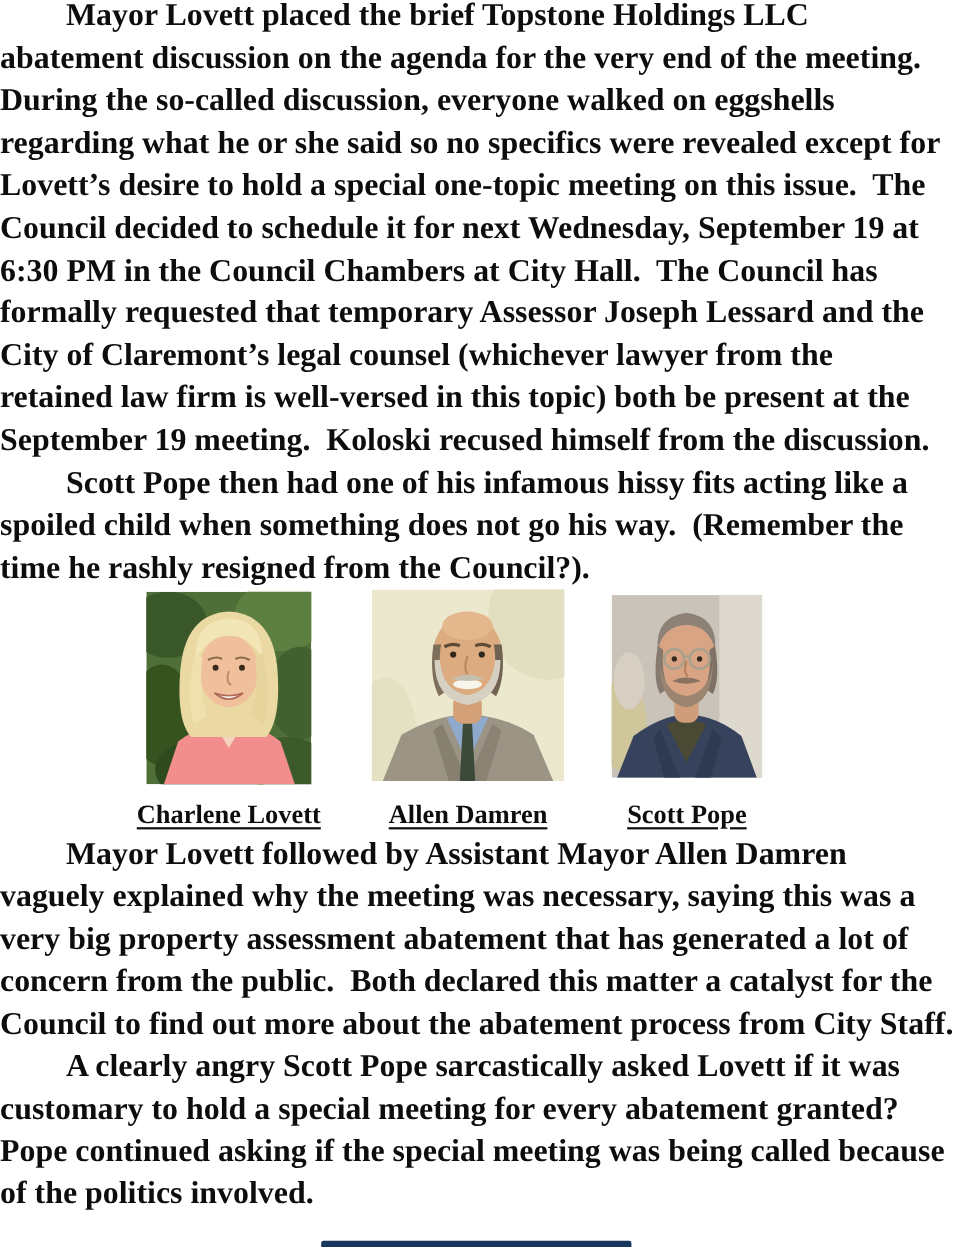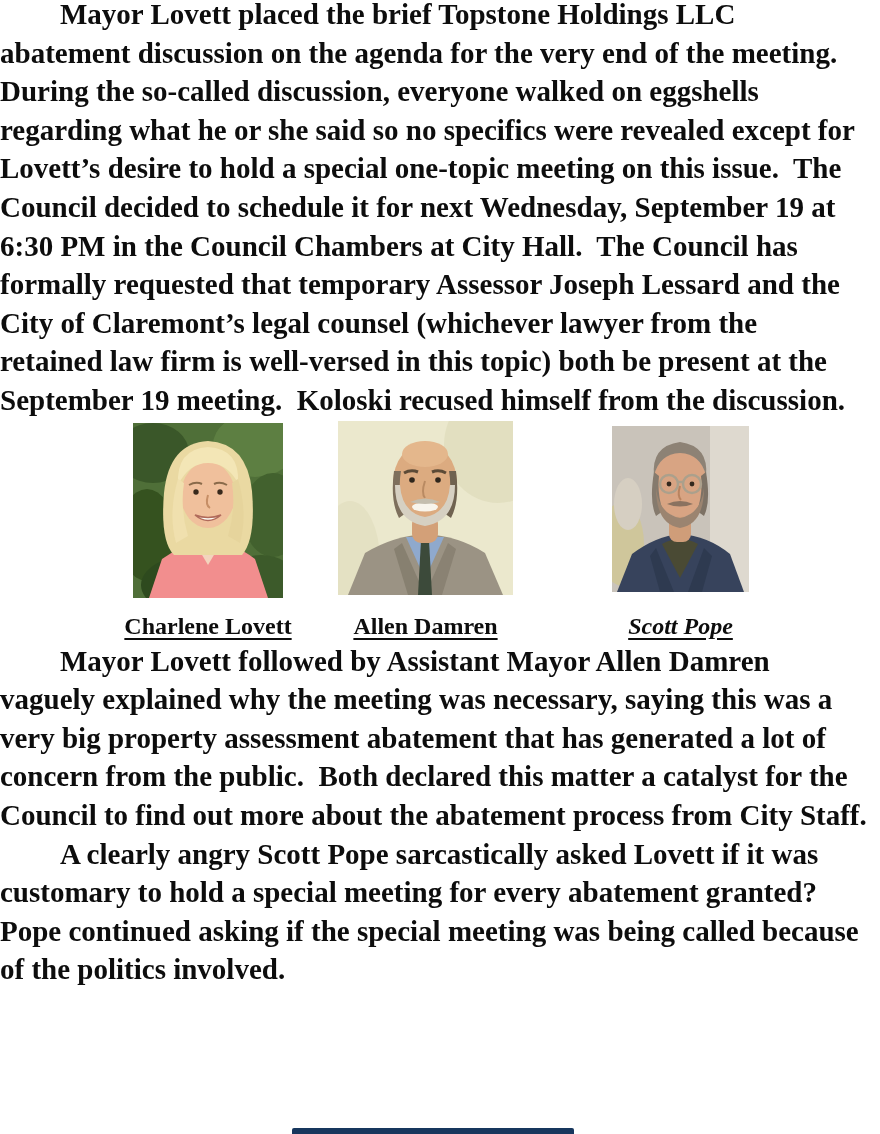--- a/index.html
+++ b/index.html
@@ -28,21 +28,21 @@
     height:222px;
     margin-top:0;
   }
   .figure{
     position:absolute;
     top:0;
     height:222px;
   }
   .fig-1{left:133px;width:150px;}
   .fig-2{left:338px;width:175px;}
-  .fig-3{left:612px;width:137px;font-style:italic;}
+  .fig-3{left:556px;width:137px;}
   .portrait{display:block;}
   .fig-1 .portrait{margin-top:3px;}
   .fig-2 .portrait{margin-top:1px;}
   .fig-3 .portrait{margin-top:6px;}
   .caption{
     position:absolute;
     top:187px;
     left:50%;
     transform:translateX(-50%);
     white-space:nowrap;
@@ -73,20 +73,23 @@
 During the so-called discussion, everyone walked on eggshells
 regarding what he or she said so no specifics were revealed except for
 Lovett’s desire to hold a special one-topic meeting on this issue.&nbsp; The
 Council decided to schedule it for next Wednesday, September 19 at
 6:30 PM in the Council Chambers at City Hall.&nbsp; The Council has
 formally requested that temporary Assessor Joseph Lessard and the
 City of Claremont’s legal counsel (whichever lawyer from the
 retained law firm is well-versed in this topic) both be present at the
 September 19 meeting.&nbsp; Koloski recused himself from the discussion.</p>
 
+  <p class="para">Scott Pope then had one of his infamous hissy fits acting like a
+spoiled child when something does not go his way.&nbsp; (Remember the
+time he rashly resigned from the Council?).</p>
 
   <div class="photos-row">
 
     <div class="figure fig-1">
       <svg class="portrait" width="150" height="175" viewBox="0 0 150 175">
         <rect width="150" height="175" fill="#4f6f38"></rect>
         <ellipse cx="20" cy="30" rx="36" ry="30" fill="#3a5729"></ellipse>
         <ellipse cx="122" cy="22" rx="42" ry="32" fill="#5d7f42"></ellipse>
         <ellipse cx="140" cy="92" rx="30" ry="42" fill="#42612e"></ellipse>
         <ellipse cx="14" cy="112" rx="28" ry="46" fill="#35521f"></ellipse>

